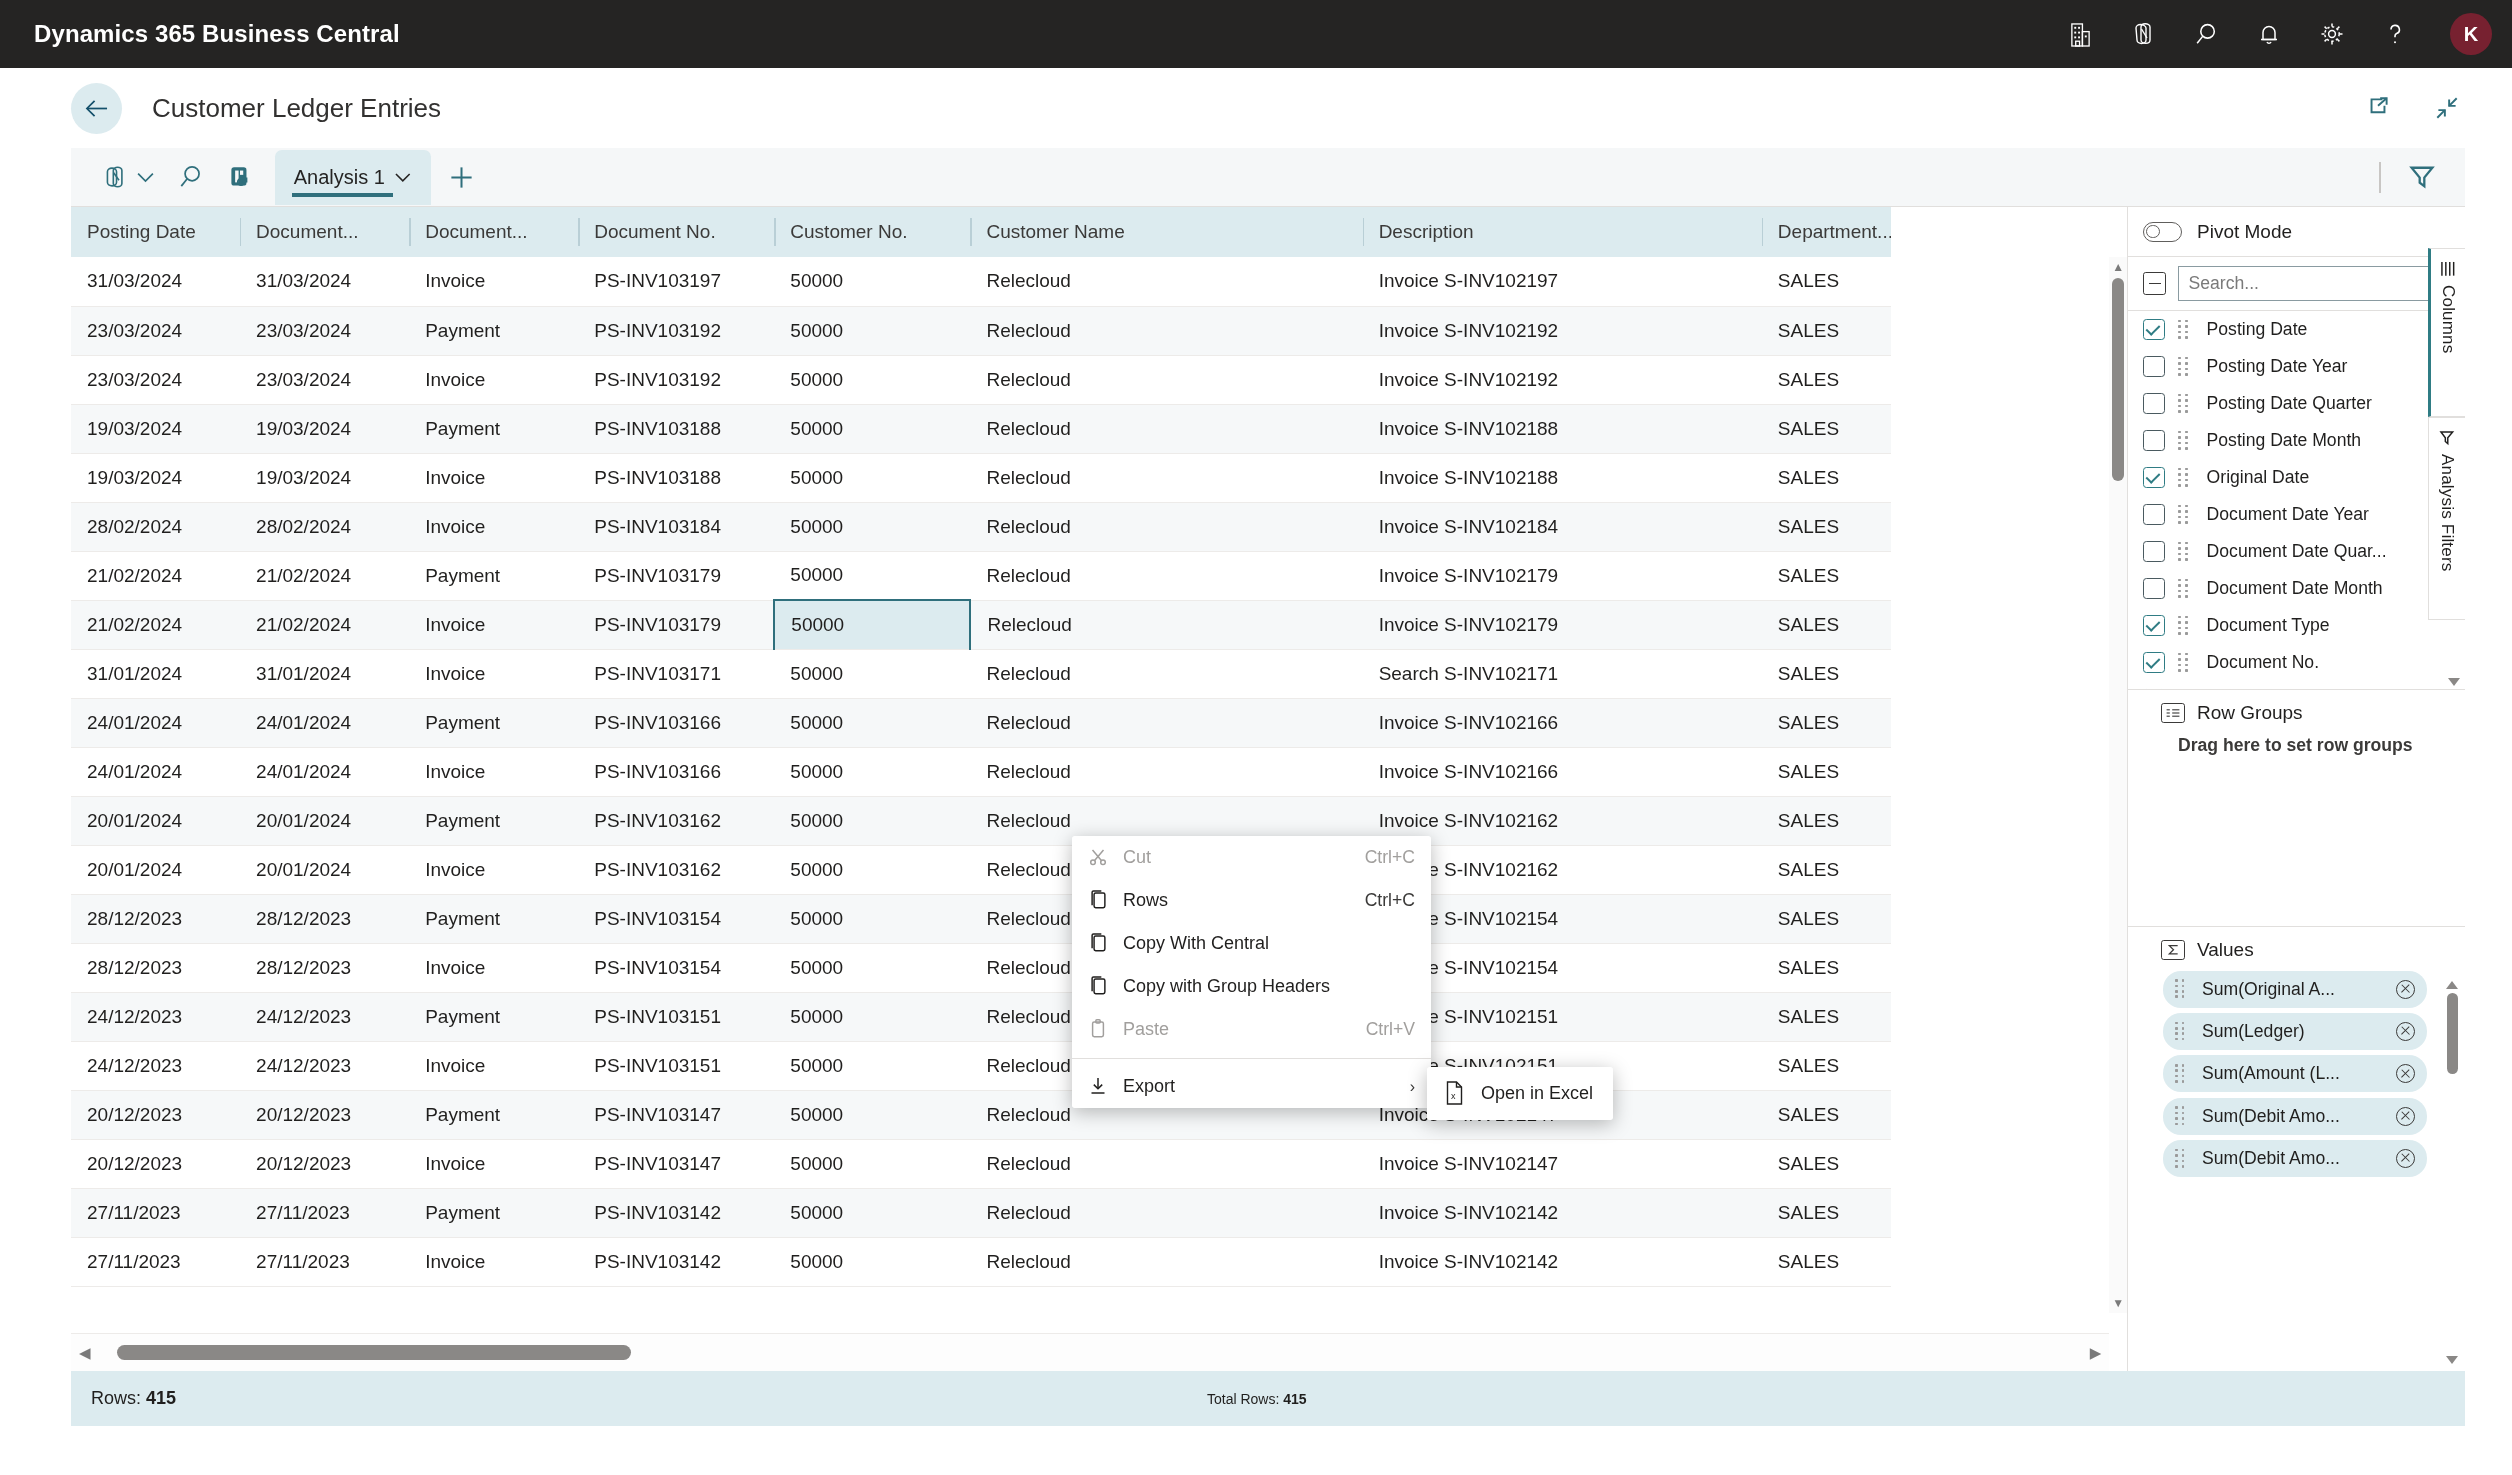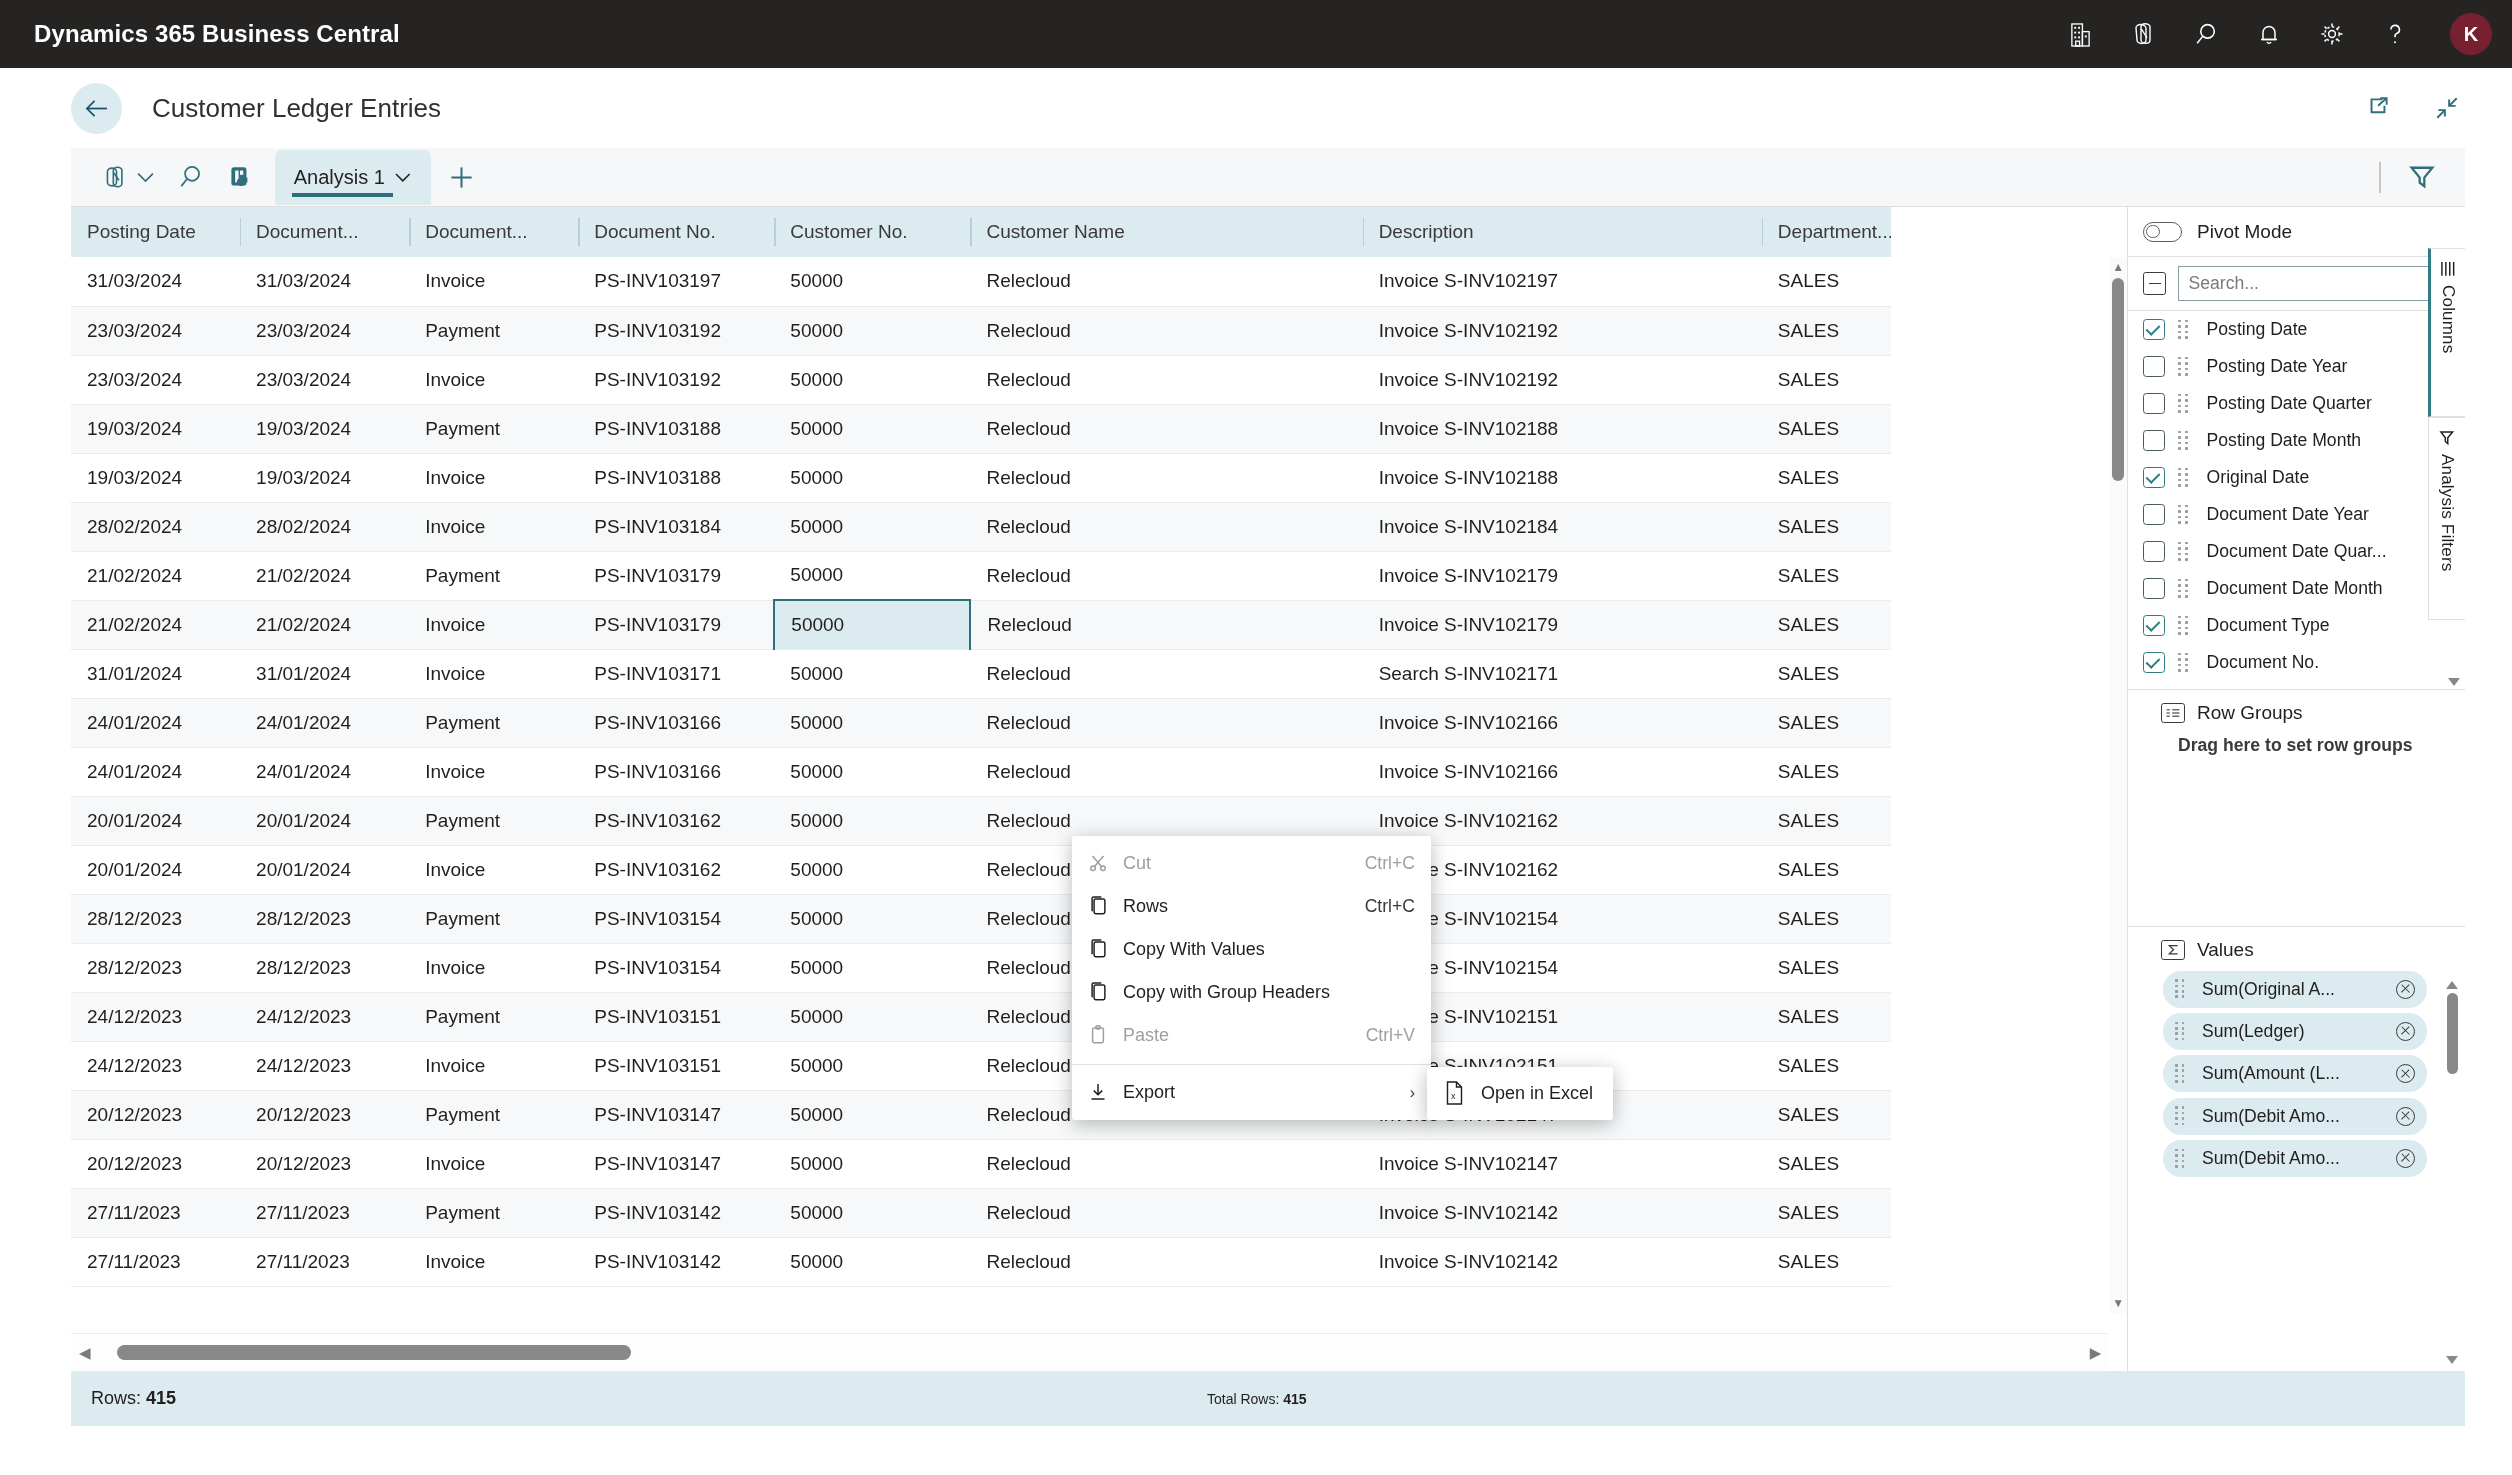--- a/index.html
+++ b/index.html
@@ -188,21 +188,21 @@
   }
   .side-tab .vtxt { writing-mode: vertical-rl; font-size: 17px; color: #201f1e; letter-spacing: 0.2px; }
   .side-tab.active { border-left: 3.4px solid #2f7c84; }
   .side-tab.t1 { height: 169px; }
   .side-tab.t2 { height: 203px; }
 
   
   .ctx-menu {
     position: absolute; left: 1001px; top: 629px; width: 359px;
     background: #fff; box-shadow: 0 4px 19px rgba(0,0,0,.28); border-radius: 2.7px;
-    padding: 6px 0; z-index: 40;
+    padding: 0 0; z-index: 40;
   }
   .ctx-item {
     height: 43px; display: flex; align-items: center; padding: 0 16px; gap: 15px; cursor: pointer; position: relative;
   }
   .ctx-item .ci-label { font-size: 18px; color: #201f1e; flex: 1 1 auto; }
   .ctx-item .ci-key { font-size: 17.6px; color: #3b3a39; }
   .ctx-item.disabled .ci-label, .ctx-item.disabled .ci-key { color: #a19f9d; }
   .ctx-sep { height: 0.7px; background: #e1dfdd; margin: 6.8px 0; }
   .ctx-chevron { font-size: 16px; color: #3b3a39; }
   .ctx-sub {
@@ -921,21 +921,21 @@
               <path d="M4 16.6V3.4A1.4 1.4 0 0 1 5.4 2h8"></path>
             </svg></span>
           <span class="ci-label">Rows</span>
           <span class="ci-key">Ctrl+C</span>
         </div>
         <div class="ctx-item">
           <span><svg width="20" height="21.6" viewBox="0 0 20 22" fill="none" stroke="#201f1e" stroke-width="1.5">
               <rect x="6" y="4" width="11" height="15" rx="1.6"></rect>
               <path d="M4 16.6V3.4A1.4 1.4 0 0 1 5.4 2h8"></path>
             </svg></span>
-          <span class="ci-label">Copy With Values</span>
+          <span class="ci-label">Copy With Central</span>
         </div>
         <div class="ctx-item">
           <span><svg width="20" height="21.6" viewBox="0 0 20 22" fill="none" stroke="#201f1e" stroke-width="1.5">
               <rect x="6" y="4" width="11" height="15" rx="1.6"></rect>
               <path d="M4 16.6V3.4A1.4 1.4 0 0 1 5.4 2h8"></path>
             </svg></span>
           <span class="ci-label">Copy with Group Headers</span>
         </div>
         <div class="ctx-item disabled">
           <span><svg width="20" height="21.6" viewBox="0 0 20 22" fill="none" stroke="#a19f9d" stroke-width="1.5">

